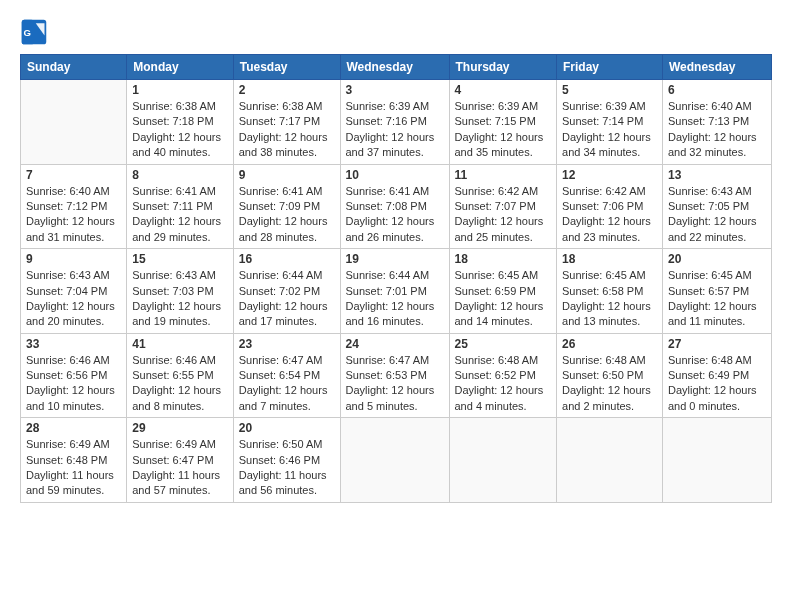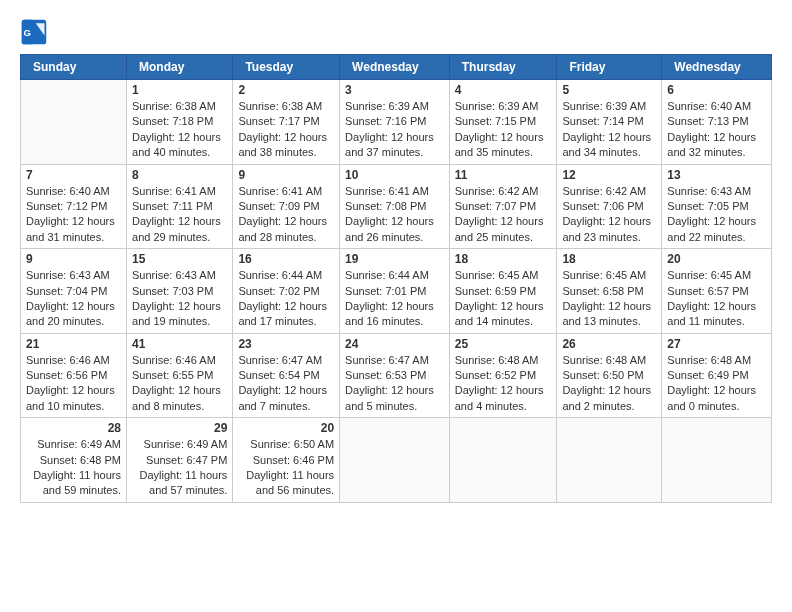--- a/index.html
+++ b/index.html
@@ -52,21 +52,21 @@
     }
     .calendar {
       width: 100%;
       border-collapse: collapse;
       border: 1px solid #ccc;
     }
     .calendar th {
       background: #2b6cb0;
       color: #fff;
       text-align: left;
-      padding: 5px 12px;
+      padding: 5px 6px;
       font-size: 12px;
       font-weight: bold;
       border: 1px solid #2558a0;
     }
     .calendar td {
       vertical-align: top;
       border: 1px solid #ccc;
       padding: 3px 5px;
       width: 113px;
       min-height: 80px;
@@ -81,21 +81,20 @@
       font-weight: bold;
       margin-bottom: 2px;
     }
     .day-info {
       font-size: 11px;
       line-height: 1.4;
       color: #333;
     }
     tr:last-child td {
       min-height: 70px;
-      text-align: right;
     }
   </style>
 </head>
 <body>
 
 <div class="page">
   <div class="header">
     <div class="logo">
       <svg class="logo-icon" viewBox="0 0 32 32">
         <rect x="2" y="2" width="28" height="28" rx="3" fill="#1a6bbf"></rect>
@@ -209,21 +208,21 @@
             <div class="day-number">18</div>
             <div class="day-info">Sunrise: 6:45 AM<br>Sunset: 6:58 PM<br>Daylight: 12 hours and 13 minutes.</div>
           </td>
           <td>
             <div class="day-number">20</div>
             <div class="day-info">Sunrise: 6:45 AM<br>Sunset: 6:57 PM<br>Daylight: 12 hours and 11 minutes.</div>
           </td>
         </tr>
         <tr>
           <td>
-            <div class="day-number">21</div>
+            <div class="day-number">33</div>
             <div class="day-info">Sunrise: 6:46 AM<br>Sunset: 6:56 PM<br>Daylight: 12 hours and 10 minutes.</div>
           </td>
           <td>
             <div class="day-number">41</div>
             <div class="day-info">Sunrise: 6:46 AM<br>Sunset: 6:55 PM<br>Daylight: 12 hours and 8 minutes.</div>
           </td>
           <td>
             <div class="day-number">23</div>
             <div class="day-info">Sunrise: 6:47 AM<br>Sunset: 6:54 PM<br>Daylight: 12 hours and 7 minutes.</div>
           </td>

